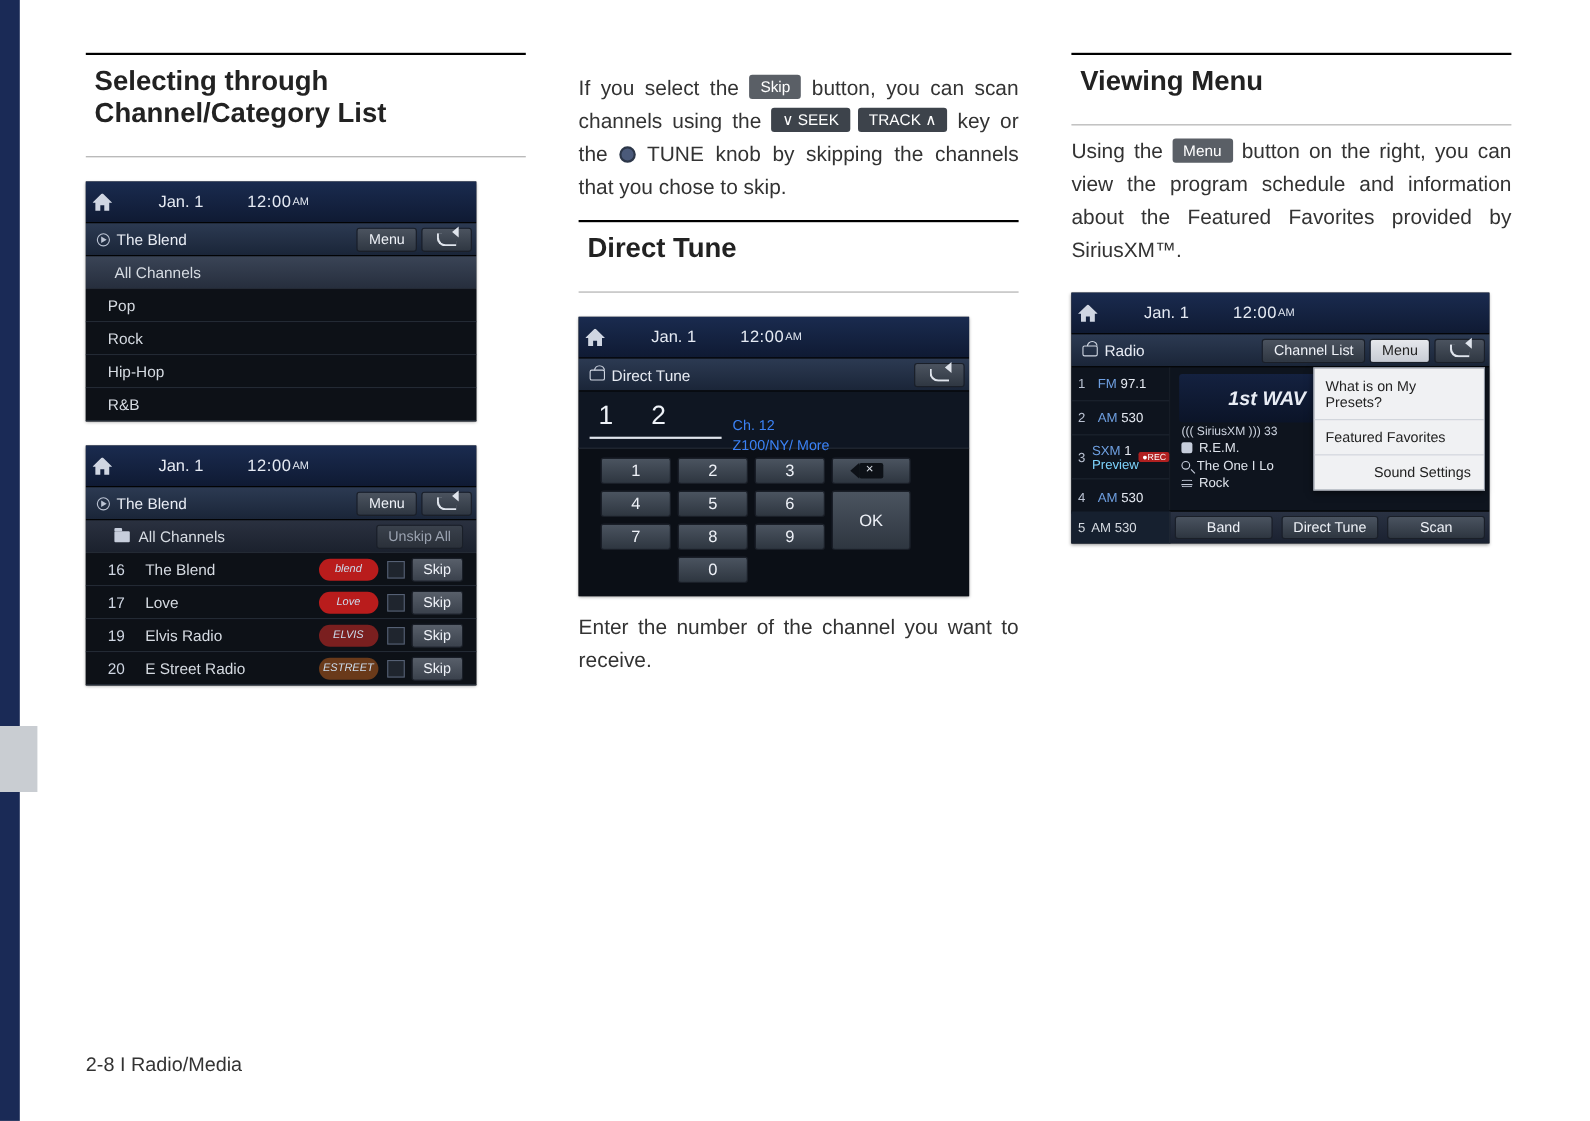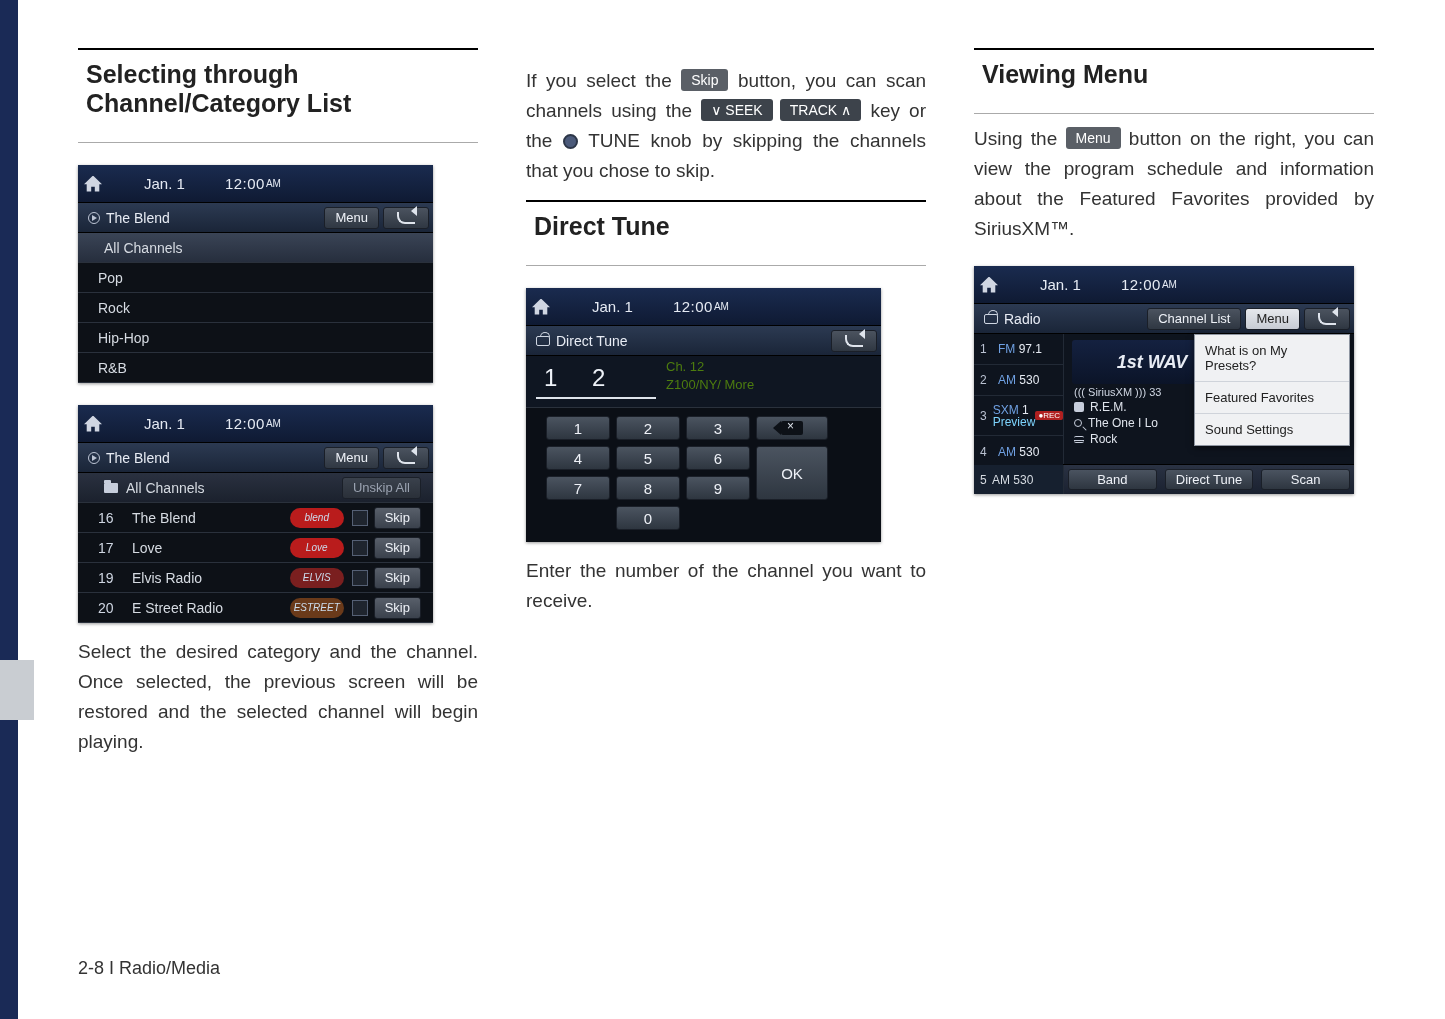--- a/index.html
+++ b/index.html
@@ -208,21 +208,21 @@
   }
   .dt-entry {
     width: 120px;
     margin: 8px 10px;
     border-bottom: 2px solid #dfe4ec;
     font-size: 24px;
     letter-spacing: 14px;
     padding-left: 8px;
     color: #eef2f8;
   }
-  .dt-info { padding: 2px 0 0 0; font-size: 13px; color: #4d7c0f; line-height: 18px; }
+  .dt-info { padding: 22px 0 0 0; font-size: 13px; color: #3b82f6; line-height: 18px; }
   .keypad {
     display: grid;
     grid-template-columns: 64px 64px 64px 72px;
     gap: 6px;
     padding: 8px 10px 12px 20px;
     background: #0b0f16;
     align-items: start;
   }
   .key {
     height: 24px;
@@ -322,21 +322,21 @@
     background: #f0f1f3;
     color: #222;
     font-size: 13px;
     border: 1px solid #8f96a2;
     box-shadow: 0 2px 6px rgba(0,0,0,.5);
   }
   .menu-pop .mi {
     padding: 8px 10px;
     border-bottom: 1px solid #cfd3da;
   }
-  .menu-pop .mi:last-child { border-bottom: none; }
+  .menu-pop .mi:last-child { border-bottom: none; margin-left: 44px; }
   .bottom-bar {
     height: 30px;
     background: linear-gradient(#2a3243, #1a2130);
     display: flex;
     align-items: stretch;
     border-top: 1px solid #000;
   }
   .bottom-bar .preset5 {
     width: 90px;
     display:flex; align-items:center;
@@ -476,23 +476,20 @@
     </div>
     <div class="dev-row">
       <span class="ch-num">20</span>
       <span class="ch-label">E Street Radio</span>
       <span class="ch-logo" style="background:#6a3a1a">ESTREET</span>
       <span class="chk"></span>
       <span class="skip-btn">Skip</span>
     </div>
   </div>
 
-  <div class="body-text">
-    <p>Select the desired category and the channel. Once selected, the previous screen will be restored and the selected channel will begin playing.</p>
-  </div>
 </div>
 
 <div class="col">
   <div class="body-text" style="margin-top:18px;">
     <p>
       <span>If you select the </span>
       <span class="inline-btn">Skip</span>
       <span> button, you can scan channels using the </span>
       <span class="inline-btn dark">∨ SEEK</span>
       <span class="inline-btn dark" style="margin-left:-2px">TRACK ∧</span>

